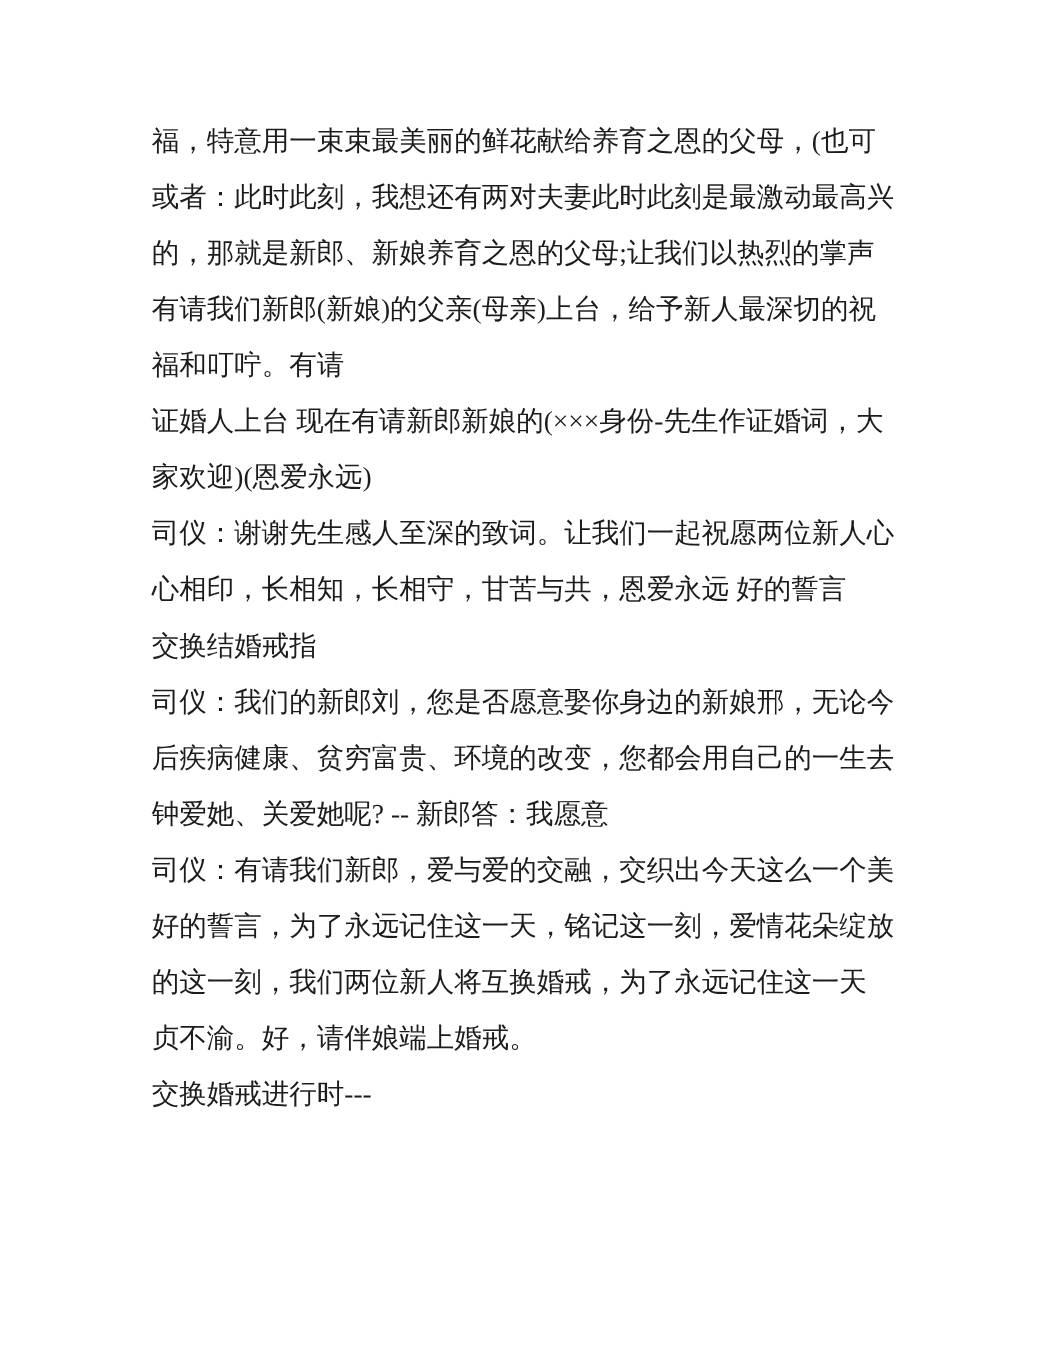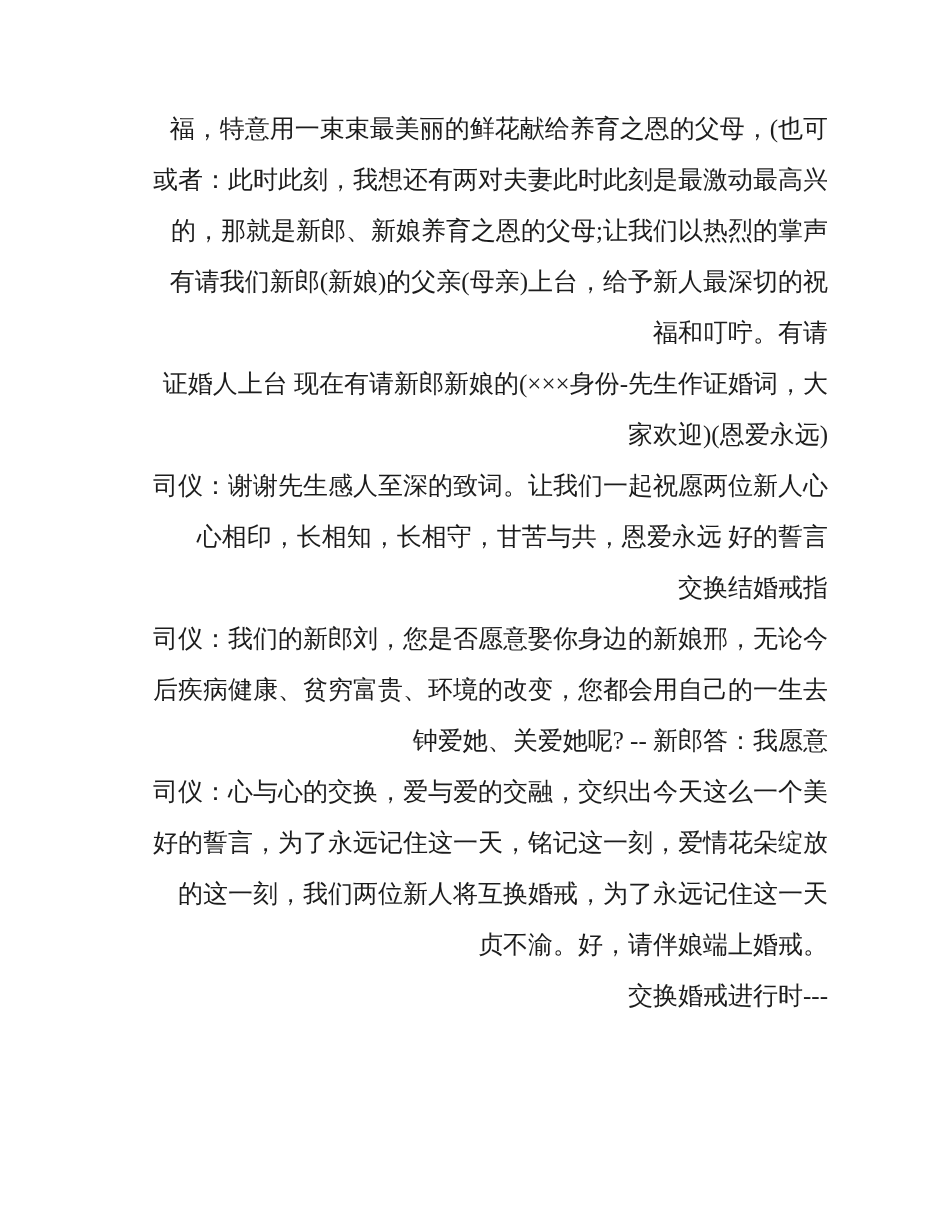--- a/index.html
+++ b/index.html
@@ -28,40 +28,40 @@
     top: 103px;
     width: 690px;
     font-size: 25px;
     line-height: 51px;
     color: #1c1c1c;
     letter-spacing: 0px;
   }
   .text-line {
     height: 51px;
     white-space: nowrap;
-    text-align: right;
+    text-align: left;
   }
 </style>
 </head>
 <body style="background: rgb(255, 255, 255);">
 
 <div class="page">
   <div class="text-block" style="color: rgb(28, 28, 28);">
       <div class="text-line">福，特意用一束束最美丽的鲜花献给养育之恩的父母，(也可</div>
       <div class="text-line">或者：此时此刻，我想还有两对夫妻此时此刻是最激动最高兴</div>
       <div class="text-line">的，那就是新郎、新娘养育之恩的父母;让我们以热烈的掌声</div>
       <div class="text-line">有请我们新郎(新娘)的父亲(母亲)上台，给予新人最深切的祝</div>
       <div class="text-line">福和叮咛。有请</div>
       <div class="text-line">证婚人上台 现在有请新郎新娘的(×××身份-先生作证婚词，大</div>
       <div class="text-line">家欢迎)(恩爱永远)</div>
       <div class="text-line">司仪：谢谢先生感人至深的致词。让我们一起祝愿两位新人心</div>
       <div class="text-line">心相印，长相知，长相守，甘苦与共，恩爱永远 好的誓言</div>
       <div class="text-line">交换结婚戒指</div>
       <div class="text-line">司仪：我们的新郎刘，您是否愿意娶你身边的新娘邢，无论今</div>
       <div class="text-line">后疾病健康、贫穷富贵、环境的改变，您都会用自己的一生去</div>
       <div class="text-line">钟爱她、关爱她呢? -- 新郎答：我愿意</div>
-      <div class="text-line">司仪：心与心的交换，爱与爱的交融，交织出今天这么一个美</div>
+      <div class="text-line">司仪：有请我们新郎，爱与爱的交融，交织出今天这么一个美</div>
       <div class="text-line">好的誓言，为了永远记住这一天，铭记这一刻，爱情花朵绽放</div>
       <div class="text-line">的这一刻，我们两位新人将互换婚戒，为了永远记住这一天</div>
       <div class="text-line">贞不渝。好，请伴娘端上婚戒。</div>
       <div class="text-line">交换婚戒进行时---</div>
     </div>
 </div>
 
 </body></html>

